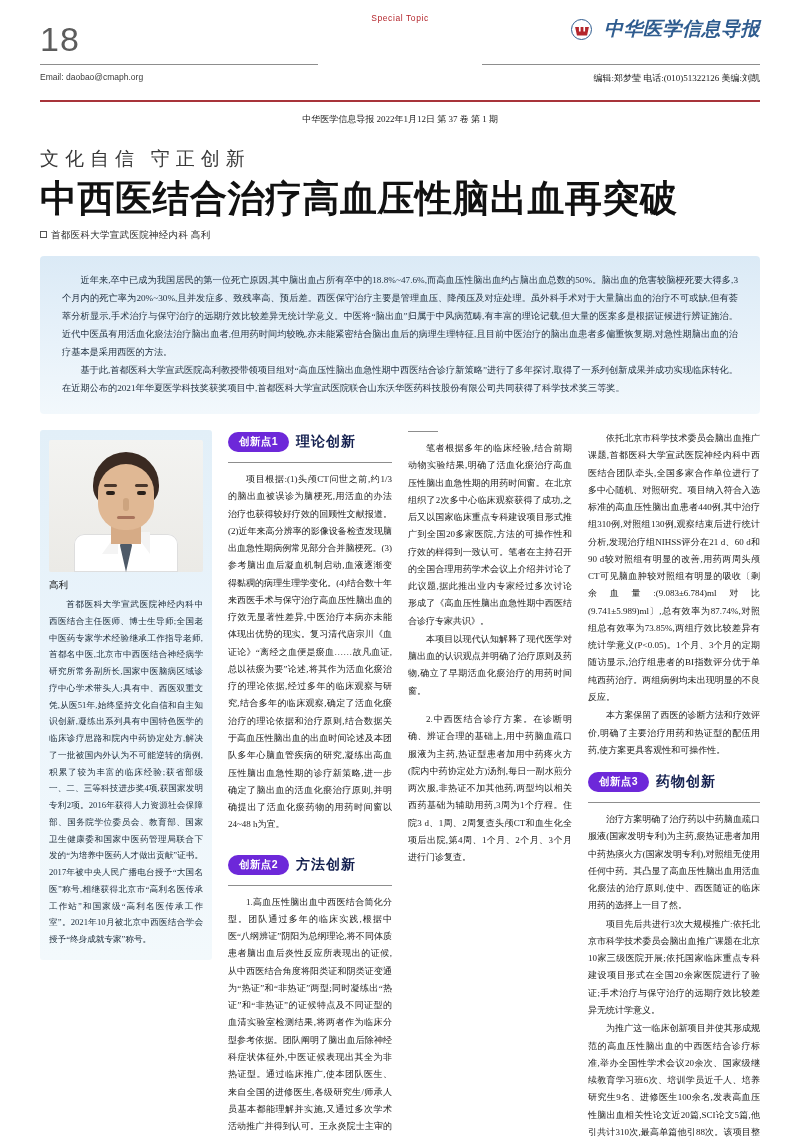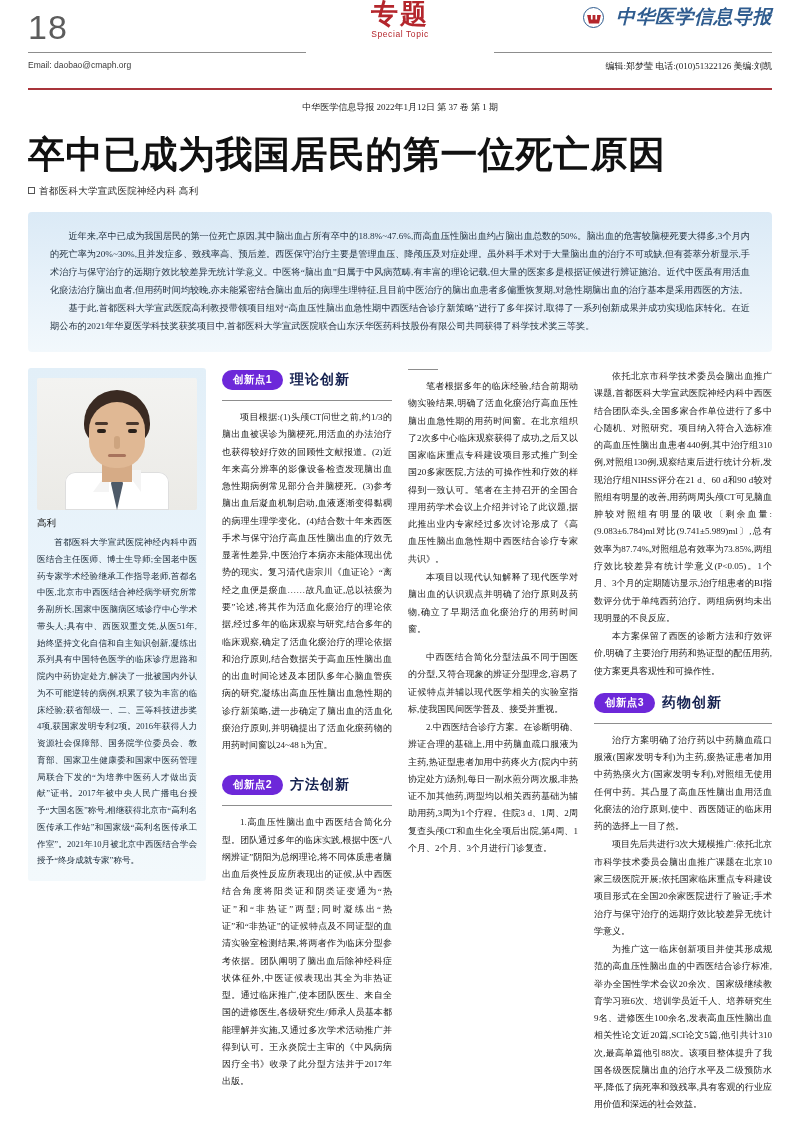--- a/index.html
+++ b/index.html
@@ -3,21 +3,21 @@
 <meta charset="utf-8">
 <style>
   * { box-sizing: border-box; margin: 0; padding: 0; }
   html, body {
     width: 800px; height: 1138px;
     background: #ffffff;
     font-family: "Liberation Serif", "DejaVu Serif", serif;
     color: #1a1a1a;
     overflow: hidden;
   }
-  .page { position: relative; width: 800px; height: 948px; padding: 0; }
+  .page { position: relative; width: 800px; height: 948px; padding: 12px; }
 
   
   .masthead { position: relative; height: 112px; padding: 0 28px; }
   .mh-row { position: relative; height: 58px; }
   .page-num {
     position: absolute; left: 0; top: 8px;
     font-size: 34px; font-weight: 400; color: #5c5c5c;
     font-family: "Liberation Sans", sans-serif; letter-spacing: 1px;
   }
   .mh-rule-left {
@@ -196,40 +196,40 @@
 
 <div class="page">
 
   <div class="masthead">
     <div class="mh-row">
       <div class="page-num">18</div>
       <div class="mh-rule-left"></div>
       <div class="mh-rule-right"></div>
 
       <div class="topic-badge">
-        <div class="topic-cn">专题</div>
         <div class="topic-en">Special Topic</div>
       </div>
 
       <div class="brand">
         <div class="brand-seal"></div>
         <div class="brand-name">中华医学信息导报</div>
       </div>
     </div>
 
     <div class="mh-meta">
       <div class="mh-email">Email: daobao@cmaph.org</div>
       <div class="mh-center">中华医学信息导报  2022年1月12日  第 37 卷  第 1 期</div>
       <div class="mh-right">编辑:郑梦莹 电话:(010)51322126 美编:刘凯</div>
     </div>
     <div class="mh-bar"></div>
   </div>
 
   <div class="headline-zone">
-    <h1 class="headline">卒中已成为我国居民的第一位死亡原因</h1>
+    <div class="kicker">文化自信  守正创新</div>
+    <h1 class="headline">中西医结合治疗高血压性脑出血再突破</h1>
     <div class="byline"><span class="sq"></span><span>首都医科大学宣武医院神经内科 高利</span></div>
   </div>
 
   <div class="abstract">
     <p>近年来,卒中已成为我国居民的第一位死亡原因,其中脑出血占所有卒中的18.8%~47.6%,而高血压性脑出血约占脑出血总数的50%。脑出血的危害较脑梗死要大得多,3个月内的死亡率为20%~30%,且并发症多、致残率高、预后差。西医保守治疗主要是管理血压、降颅压及对症处理。虽外科手术对于大量脑出血的治疗不可或缺,但有荟萃分析显示,手术治疗与保守治疗的远期疗效比较差异无统计学意义。中医将“脑出血”归属于中风病范畴,有丰富的理论记载,但大量的医案多是根据证候进行辨证施治。近代中医虽有用活血化瘀法治疗脑出血者,但用药时间均较晚,亦未能紧密结合脑出血后的病理生理特征,且目前中医治疗的脑出血患者多偏重恢复期,对急性期脑出血的治疗基本是采用西医的方法。</p>
     <p>基于此,首都医科大学宣武医院高利教授带领项目组对“高血压性脑出血急性期中西医结合诊疗新策略”进行了多年探讨,取得了一系列创新成果并成功实现临床转化。在近期公布的2021年华夏医学科技奖获奖项目中,首都医科大学宣武医院联合山东沃华医药科技股份有限公司共同获得了科学技术奖三等奖。</p>
   </div>
 
   <div class="cols">
 
@@ -271,21 +271,20 @@
       </div>
       <div class="sec-underline"></div>
       <p class="body-p">1.高血压性脑出血中西医结合简化分型。团队通过多年的临床实践,根据中医“八纲辨证”阴阳为总纲理论,将不同体质患者脑出血后炎性反应所表现出的证候,从中西医结合角度将阳类证和阴类证变通为“热证”和“非热证”两型;同时凝练出“热证”和“非热证”的证候特点及不同证型的血清实验室检测结果,将两者作为临床分型参考依据。团队阐明了脑出血后除神经科症状体征外,中医证候表现出其全为非热证型。通过临床推广,使本团队医生、来自全国的进修医生,各级研究生/师承人员基本都能理解并实施,又通过多次学术活动推广并得到认可。王永炎院士主审的《中风病病因疗全书》收录了此分型方法并于2017年出版。</p>
     </div>
 
     <div class="col">
       <div class="sec-underline" style="width:30px;"></div>
       <p class="body-p">笔者根据多年的临床经验,结合前期动物实验结果,明确了活血化瘀治疗高血压性脑出血急性期的用药时间窗。在北京组织了2次多中心临床观察获得了成功,之后又以国家临床重点专科建设项目形式推广到全国20多家医院,方法的可操作性和疗效的样得到一致认可。笔者在主持召开的全国合理用药学术会议上介绍并讨论了此议题,据此推出业内专家经过多次讨论形成了《高血压性脑出血急性期中西医结合诊疗专家共识》。</p>
       <p class="body-p">本项目以现代认知解释了现代医学对脑出血的认识观点并明确了治疗原则及药物,确立了早期活血化瘀治疗的用药时间窗。</p>
       <div class="spacer-sm"></div>
-      <p class="body-p">中西医结合简化分型法虽不同于国医的分型,又符合现象的辨证分型理念,容易了证候特点并辅以现代医学相关的实验室指标,使我国民间医学普及、接受并重视。</p>
       <p class="body-p">2.中西医结合诊疗方案。在诊断明确、辨证合理的基础上,用中药脑血疏口服液为主药,热证型患者加用中药疼火方(院内中药协定处方)汤剂,每日一副水煎分两次服,非热证不加其他药,两型均以相关西药基础为辅助用药,3周为1个疗程。住院3 d、1周、2周复查头颅CT和血生化全项后出院,第4周、1个月、2个月、3个月进行门诊复查。</p>
     </div>
 
     <div class="col">
       <p class="body-p">依托北京市科学技术委员会脑出血推广课题,首都医科大学宣武医院神经内科中西医结合团队牵头,全国多家合作单位进行了多中心随机、对照研究。项目纳入符合入选标准的高血压性脑出血患者440例,其中治疗组310例,对照组130例,观察结束后进行统计分析,发现治疗组NIHSS评分在21 d、60 d和90 d较对照组有明显的改善,用药两周头颅CT可见脑血肿较对照组有明显的吸收〔剩余血量:(9.083±6.784)ml对比(9.741±5.989)ml〕,总有效率为87.74%,对照组总有效率为73.85%,两组疗效比较差异有统计学意义(P&lt;0.05)。1个月、3个月的定期随访显示,治疗组患者的BI指数评分优于单纯西药治疗。两组病例均未出现明显的不良反应。</p>
       <p class="body-p">本方案保留了西医的诊断方法和疗效评价,明确了主要治疗用药和热证型的配伍用药,使方案更具客观性和可操作性。</p>
 
       <div class="spacer-sm"></div>
 
       <div class="sec-head">

